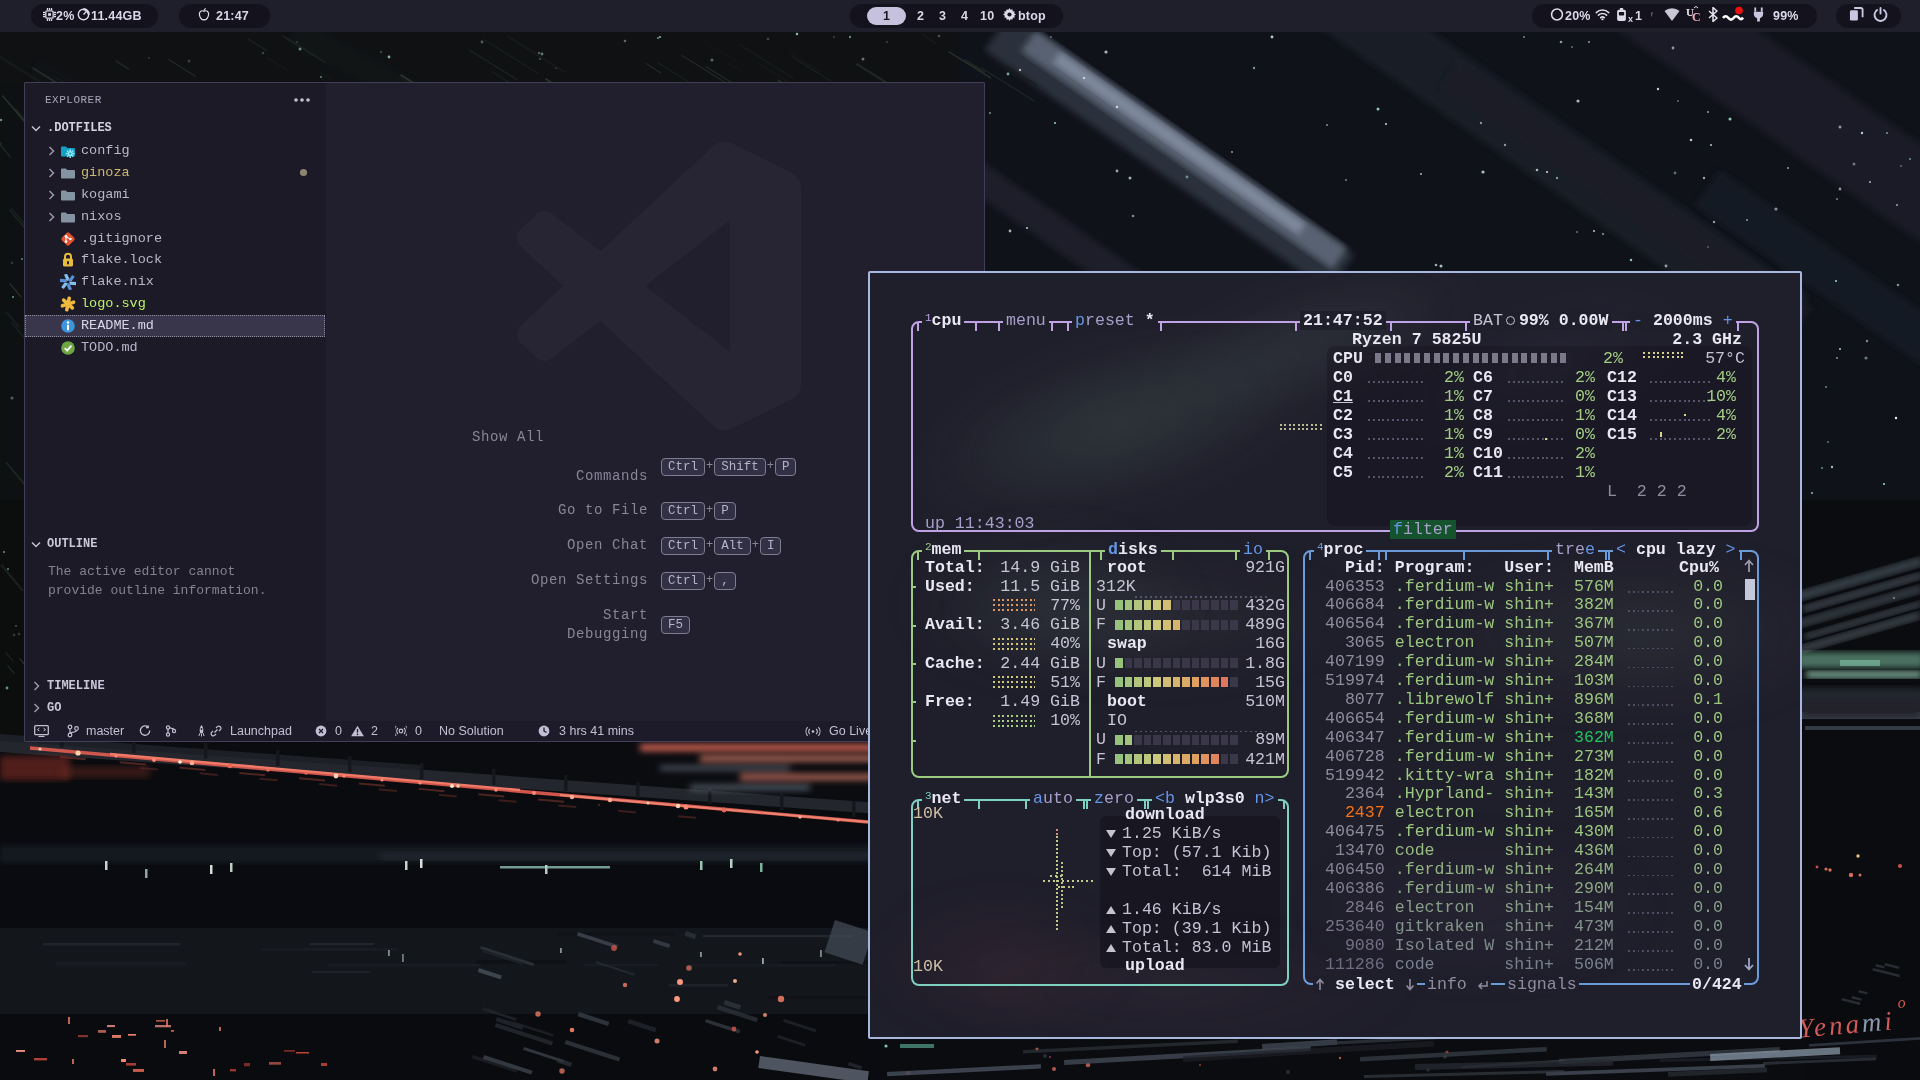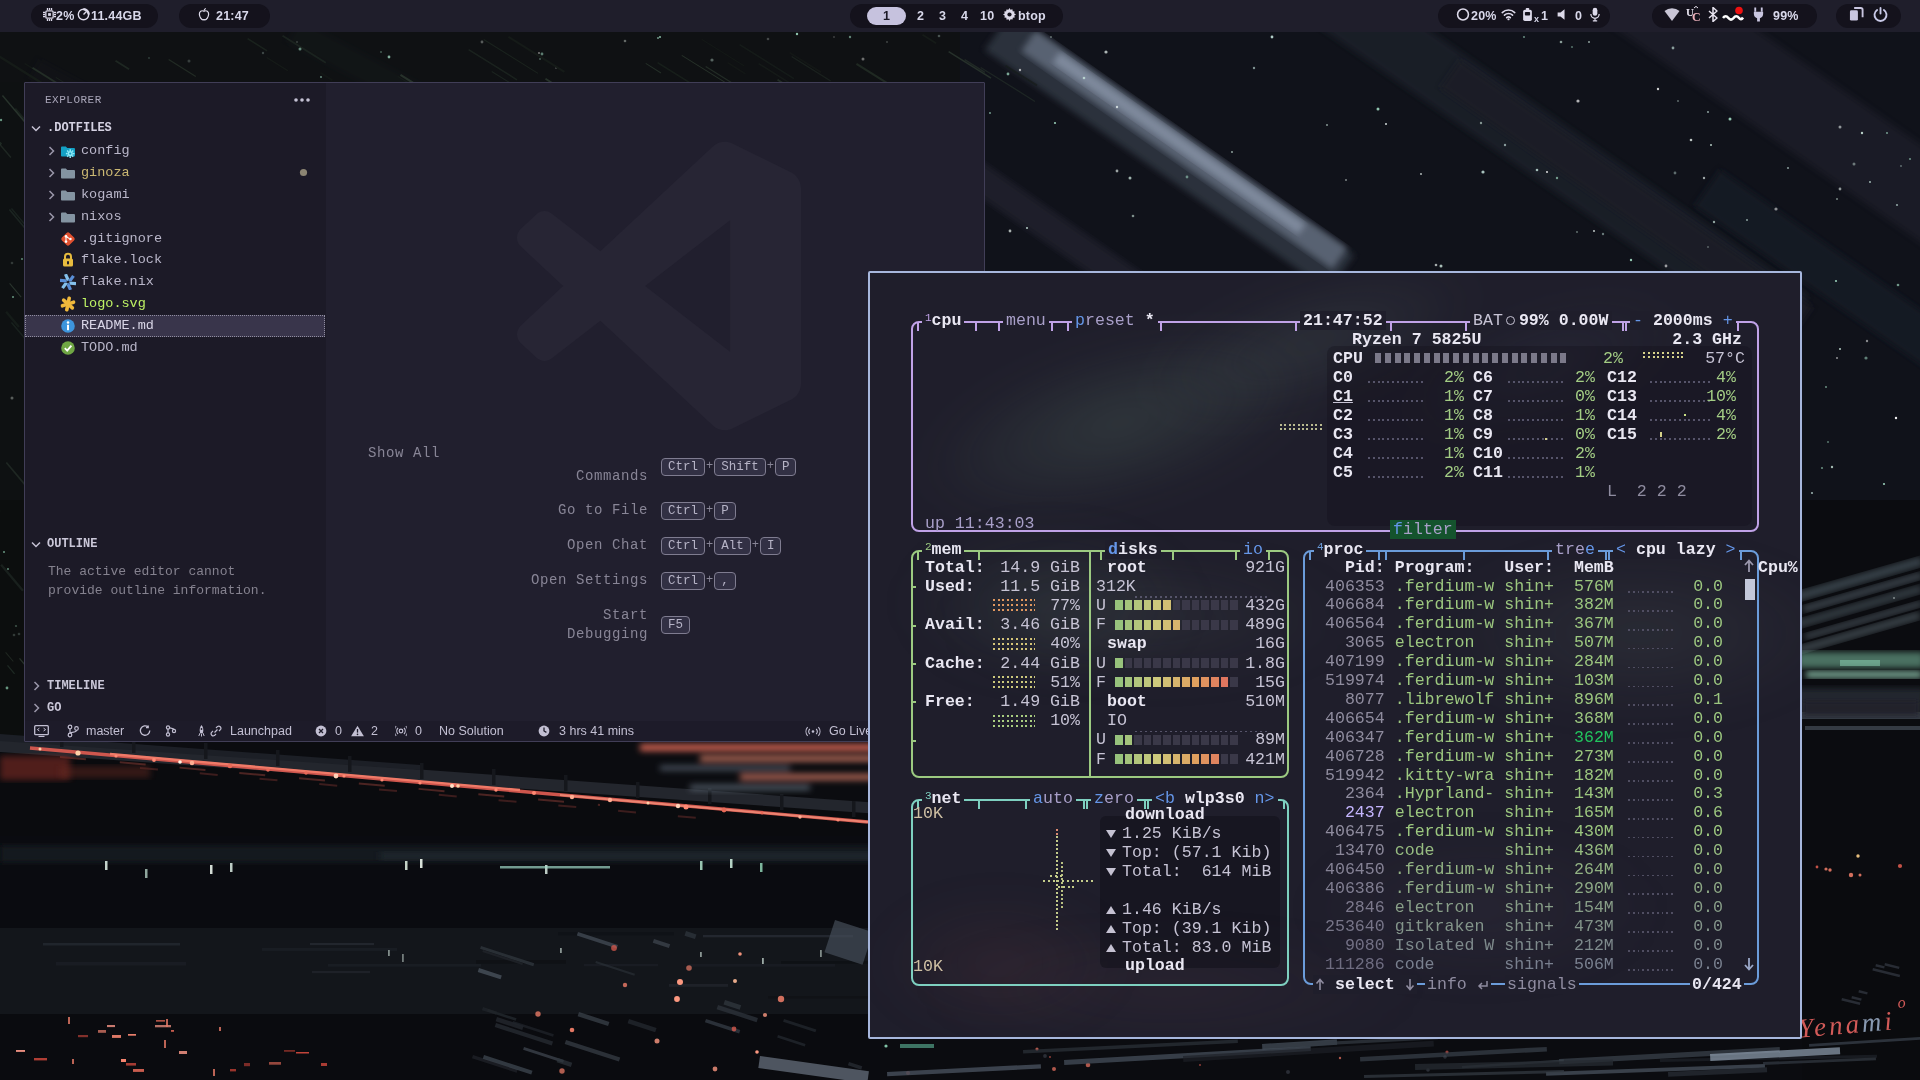--- a/index.html
+++ b/index.html
@@ -474,21 +474,21 @@
     <span class="pt" style="left:67px">2</span>
     <span class="pt" style="left:89px">3</span>
     <span class="pt" style="left:111px">4</span>
     <span class="pt" style="left:130px">10</span>
     <span class="pi" style="left:153px"><svg width="13" height="13" viewBox="0 0 16 16">
         <path fill="#dddaea" d="M8 0l1.2 2.1 2.4-.6.3 2.4 2.4.3-.6 2.4L16 8l-2.1 1.2.6 2.4-2.4.3-.3 2.4-2.4-.6L8 16l-1.2-2.1-2.4.6-.3-2.4-2.4-.3.6-2.4L0 8l2.1-1.2-.6-2.4 2.4-.3.3-2.4 2.4.6z"></path>
         <circle cx="8" cy="8" r="2.6" fill="#14121c"></circle>
       </svg></span>
     <span class="pt" style="left:168px">btop</span>
   </div>
-<div class="pill" style="left:1438px;width:172px">
+<div class="pill" style="left:1532px;width:172px">
     <span class="pi" style="left:18px"><svg width="14" height="14" viewBox="0 0 16 16">
         <circle cx="8" cy="8" r="6.2" fill="none" stroke="#dddaea" stroke-width="1.8"></circle>
       </svg></span>
     <span class="pt" style="left:33px">20%</span>
     <span class="pi" style="left:63px"><svg width="15" height="12" viewBox="0 0 16 13">
         <path d="M1.2 4.4 A9.8 9.8 0 0 1 14.8 4.4 M3.6 7.2 A6.4 6.4 0 0 1 12.4 7.2 M6 9.9 A3 3 0 0 1 10 9.9" fill="none" stroke="#dddaea" stroke-width="1.7" stroke-linecap="round"></path>
         <circle cx="8" cy="11.8" r="1.2" fill="#dddaea"></circle>
       </svg></span>
     <span class="pi" style="left:84px"><svg width="11" height="14" viewBox="0 0 12 16">
         <rect x="1" y="2.5" width="10" height="13" rx="2" fill="#dddaea"></rect>
@@ -654,21 +654,21 @@
     <path d="M1.5 1 L5.5 5 L1.5 9" stroke="#9a97aa" stroke-width="1.5" fill="none"></path>
   </svg>
 <div class="vt" style="left:47px;top:675px;font-size:12px;font-weight:bold;color:#cac7d8">TIMELINE</div>
 <svg class="abs" style="left:33px;top:703px" width="7" height="10">
     <path d="M1.5 1 L5.5 5 L1.5 9" stroke="#9a97aa" stroke-width="1.5" fill="none"></path>
   </svg>
 <div class="vt" style="left:47px;top:697px;font-size:12px;font-weight:bold;color:#cac7d8">GO</div>
 <svg class="abs" style="left:517px;top:141px" width="284" height="290" viewBox="0 0 100 100" preserveAspectRatio="none">
     <path fill-rule="evenodd" fill="#272534" d="M70.9119 99.3171C72.4869 99.9307 74.2828 99.8914 75.8725 99.1264L96.4608 89.2197C98.6242 88.1787 100 85.9892 100 83.5872V16.4133C100 14.0113 98.6243 11.8218 96.4609 10.7808L75.8725 0.873756C73.7862 -0.130129 71.3446 0.11576 69.5135 1.44695C69.252 1.63711 69.0028 1.84943 68.769 2.08341L29.3551 38.0415L12.1872 25.0096C10.589 23.7965 8.35363 23.8959 6.86933 25.2461L1.36303 30.2549C-0.452552 31.9064 -0.454633 34.7627 1.35853 36.417L16.2471 50.0001L1.35853 63.5832C-0.454633 65.2374 -0.452552 68.0938 1.36303 69.7453L6.86933 74.7541C8.35363 76.1043 10.589 76.2037 12.1872 74.9905L29.3551 61.9587L68.769 97.9167C69.3925 98.5406 70.1246 99.0104 70.9119 99.3171ZM75.0152 27.2989L45.1091 50.0001L75.0152 72.7012V27.2989Z"></path>
   </svg>
-<div class="vt" style="left:368px;top:444px;width:280px;text-align:left;font-size:14px;line-height:18.5px;letter-spacing:0.6px;color:#888596">Show All</div>
+<div class="vt" style="left:368px;top:428px;width:280px;text-align:center;font-size:14px;line-height:18.5px;letter-spacing:0.6px;color:#888596">Show All</div>
 <div class="vt" style="left:368px;top:466.5px;width:280px;text-align:right;font-size:14px;line-height:18.5px;letter-spacing:0.6px;color:#888596">Commands</div>
 <div class="abs" style="left:661px;top:457.0px;white-space:nowrap"><kbd>Ctrl</kbd><span style="color:#888596;font-size:12px;position:relative;top:-1px;margin:0 1px">+</span><kbd>Shift</kbd><span style="color:#888596;font-size:12px;position:relative;top:-1px;margin:0 1px">+</span><kbd>P</kbd></div>
 <div class="vt" style="left:368px;top:500.8px;width:280px;text-align:right;font-size:14px;line-height:18.5px;letter-spacing:0.6px;color:#888596">Go to File</div>
 <div class="abs" style="left:661px;top:500.5px;white-space:nowrap"><kbd>Ctrl</kbd><span style="color:#888596;font-size:12px;position:relative;top:-1px;margin:0 1px">+</span><kbd>P</kbd></div>
 <div class="vt" style="left:368px;top:536.2px;width:280px;text-align:right;font-size:14px;line-height:18.5px;letter-spacing:0.6px;color:#888596">Open Chat</div>
 <div class="abs" style="left:661px;top:536.0px;white-space:nowrap"><kbd>Ctrl</kbd><span style="color:#888596;font-size:12px;position:relative;top:-1px;margin:0 1px">+</span><kbd>Alt</kbd><span style="color:#888596;font-size:12px;position:relative;top:-1px;margin:0 1px">+</span><kbd>I</kbd></div>
 <div class="vt" style="left:368px;top:571.2px;width:280px;text-align:right;font-size:14px;line-height:18.5px;letter-spacing:0.6px;color:#888596">Open Settings</div>
 <div class="abs" style="left:661px;top:571.0px;white-space:nowrap"><kbd>Ctrl</kbd><span style="color:#888596;font-size:12px;position:relative;top:-1px;margin:0 1px">+</span><kbd>,</kbd></div>
 <div class="vt" style="left:368px;top:606.0px;width:280px;text-align:right;font-size:14px;line-height:18.5px;letter-spacing:0.6px;color:#888596">Start</div>
 <div class="vt" style="left:368px;top:624.5px;width:280px;text-align:right;font-size:14px;line-height:18.5px;letter-spacing:0.6px;color:#888596">Debugging</div>
@@ -1061,21 +1061,21 @@
 <div class="t" style="left:1390.0px;top:520px;background:#14532d;padding:0 3px"><span class="lv"><span class="bl">f</span>ilter</span></div>
 <div class="abs" style="left:1385.0px;top:552px;width:2px;height:8px;background:#6b9cda"></div>
 <div class="abs" style="left:1463.0px;top:552px;width:2px;height:8px;background:#6b9cda"></div>
 <div class="t" style="left:1552.0px;top:540.0px;background:#1f1e2b;padding:0 3px"><span class="lv">tre<span class="bl">e</span></span></div>
 <div class="abs" style="left:1547.0px;top:552px;width:2px;height:8px;background:#6b9cda"></div>
 <div class="abs" style="left:1605.0px;top:552px;width:2px;height:8px;background:#6b9cda"></div>
 <div class="t" style="left:1613.0px;top:540.0px;background:#1f1e2b;padding:0 3px"><span class="bl">&lt;</span> <b>cpu lazy</b> <span class="bl">&gt;</span></div>
 <div class="abs" style="left:1608.0px;top:552px;width:2px;height:8px;background:#6b9cda"></div>
 <div class="abs" style="left:1740.0px;top:552px;width:2px;height:8px;background:#6b9cda"></div>
 <div class="t" style="left:1325.0px;top:557.5px;"><b>  Pid: Program:   User:  MemB</b></div>
-<div class="t" style="left:1758px;top:557.5px;width:60px;text-align:left;"><b>Cpu%</b></div>
+<div class="t" style="left:1669.0px;top:557.5px;width:60px;text-align:center;"><b>Cpu%</b></div>
 <svg class="abs" style="left:1743px;top:559px" width="12" height="14">
     <path d="M6 13 V2 M2 6 L6 1.5 L10 6" stroke="#9a97ac" stroke-width="1.8" fill="none"></path>
   </svg>
 <div class="t" style="left:1325.0px;top:576.5px;"><span style="color:#8f8c9e">406353</span> <span style="color:#9cc77f">.ferdium-w</span> <span style="color:#9cc77f">shin+</span>  <span style="color:#9cc77f">576M</span></div>
 <div class="abs" style="left:1628.0px;top:591.0px;width:48px;height:1.8px;background-image:repeating-linear-gradient(90deg,#504e62 0,#504e62 1.8px,transparent 1.8px,transparent 4.8px)"></div>
 <div class="t" style="left:1673.0px;top:576.5px;width:50px;text-align:right;"><span style="color:#9cc77f">0.0</span></div>
 <div class="t" style="left:1325.0px;top:595.4px;"><span style="color:#8f8c9e">406684</span> <span style="color:#9cc77f">.ferdium-w</span> <span style="color:#9cc77f">shin+</span>  <span style="color:#9cc77f">382M</span></div>
 <div class="abs" style="left:1628.0px;top:609.9px;width:48px;height:1.8px;background-image:repeating-linear-gradient(90deg,#504e62 0,#504e62 1.8px,transparent 1.8px,transparent 4.8px)"></div>
 <div class="t" style="left:1673.0px;top:595.4px;width:50px;text-align:right;"><span style="color:#9cc77f">0.0</span></div>
 <div class="t" style="left:1325.0px;top:614.3px;"><span style="color:#8f8c9e">406564</span> <span style="color:#9cc77f">.ferdium-w</span> <span style="color:#9cc77f">shin+</span>  <span style="color:#9cc77f">367M</span></div>
@@ -1101,21 +1101,21 @@
 <div class="t" style="left:1673.0px;top:727.7px;width:50px;text-align:right;"><span style="color:#9cc77f">0.0</span></div>
 <div class="t" style="left:1325.0px;top:746.6px;"><span style="color:#8f8c9e">406728</span> <span style="color:#9cc77f">.ferdium-w</span> <span style="color:#9cc77f">shin+</span>  <span style="color:#9cc77f">273M</span></div>
 <div class="abs" style="left:1628.0px;top:761.1px;width:48px;height:1.8px;background-image:repeating-linear-gradient(90deg,#504e62 0,#504e62 1.8px,transparent 1.8px,transparent 4.8px)"></div>
 <div class="t" style="left:1673.0px;top:746.6px;width:50px;text-align:right;"><span style="color:#9cc77f">0.0</span></div>
 <div class="t" style="left:1325.0px;top:765.5px;"><span style="color:#8f8c9e">519942</span> <span style="color:#9cc77f">.kitty-wra</span> <span style="color:#9cc77f">shin+</span>  <span style="color:#9cc77f">182M</span></div>
 <div class="abs" style="left:1628.0px;top:780.0px;width:48px;height:1.8px;background-image:repeating-linear-gradient(90deg,#504e62 0,#504e62 1.8px,transparent 1.8px,transparent 4.8px)"></div>
 <div class="t" style="left:1673.0px;top:765.5px;width:50px;text-align:right;"><span style="color:#9cc77f">0.0</span></div>
 <div class="t" style="left:1325.0px;top:784.4px;"><span style="color:#8f8c9e">  2364</span> <span style="color:#9cc77f">.Hyprland-</span> <span style="color:#9cc77f">shin+</span>  <span style="color:#9cc77f">143M</span></div>
 <div class="abs" style="left:1628.0px;top:798.9px;width:48px;height:1.8px;background-image:repeating-linear-gradient(90deg,#504e62 0,#504e62 1.8px,transparent 1.8px,transparent 4.8px)"></div>
 <div class="t" style="left:1673.0px;top:784.4px;width:50px;text-align:right;"><span style="color:#9cc77f">0.3</span></div>
-<div class="t" style="left:1325.0px;top:803.3px;"><span style="color:#c4b5fd">  2437</span> <span style="color:#9cc77f">electron  </span> <span style="color:#9cc77f">shin+</span>  <span style="color:#9cc77f">165M</span></div>
+<div class="t" style="left:1325.0px;top:803.3px;"><span style="color:#f97316">  2437</span> <span style="color:#9cc77f">electron  </span> <span style="color:#9cc77f">shin+</span>  <span style="color:#9cc77f">165M</span></div>
 <div class="abs" style="left:1628.0px;top:817.8px;width:48px;height:1.8px;background-image:repeating-linear-gradient(90deg,#504e62 0,#504e62 1.8px,transparent 1.8px,transparent 4.8px)"></div>
 <div class="t" style="left:1673.0px;top:803.3px;width:50px;text-align:right;"><span style="color:#9cc77f">0.6</span></div>
 <div class="t" style="left:1325.0px;top:822.2px;"><span style="color:#8f8c9e">406475</span> <span style="color:#9cc77f">.ferdium-w</span> <span style="color:#9cc77f">shin+</span>  <span style="color:#9cc77f">430M</span></div>
 <div class="abs" style="left:1628.0px;top:836.7px;width:48px;height:1.8px;background-image:repeating-linear-gradient(90deg,#504e62 0,#504e62 1.8px,transparent 1.8px,transparent 4.8px)"></div>
 <div class="t" style="left:1673.0px;top:822.2px;width:50px;text-align:right;"><span style="color:#9cc77f">0.0</span></div>
 <div class="t" style="left:1325.0px;top:841.1px;"><span style="color:#8a8799"> 13470</span> <span style="color:#97bc81">code      </span> <span style="color:#97bc81">shin+</span>  <span style="color:#97bc81">436M</span></div>
 <div class="abs" style="left:1628.0px;top:855.6px;width:48px;height:1.8px;background-image:repeating-linear-gradient(90deg,#504e62 0,#504e62 1.8px,transparent 1.8px,transparent 4.8px)"></div>
 <div class="t" style="left:1673.0px;top:841.1px;width:50px;text-align:right;"><span style="color:#97bc81">0.0</span></div>
 <div class="t" style="left:1325.0px;top:860.0px;"><span style="color:#858295">406450</span> <span style="color:#92b283">.ferdium-w</span> <span style="color:#92b283">shin+</span>  <span style="color:#92b283">264M</span></div>
 <div class="abs" style="left:1628.0px;top:874.5px;width:48px;height:1.8px;background-image:repeating-linear-gradient(90deg,#504e62 0,#504e62 1.8px,transparent 1.8px,transparent 4.8px)"></div>

